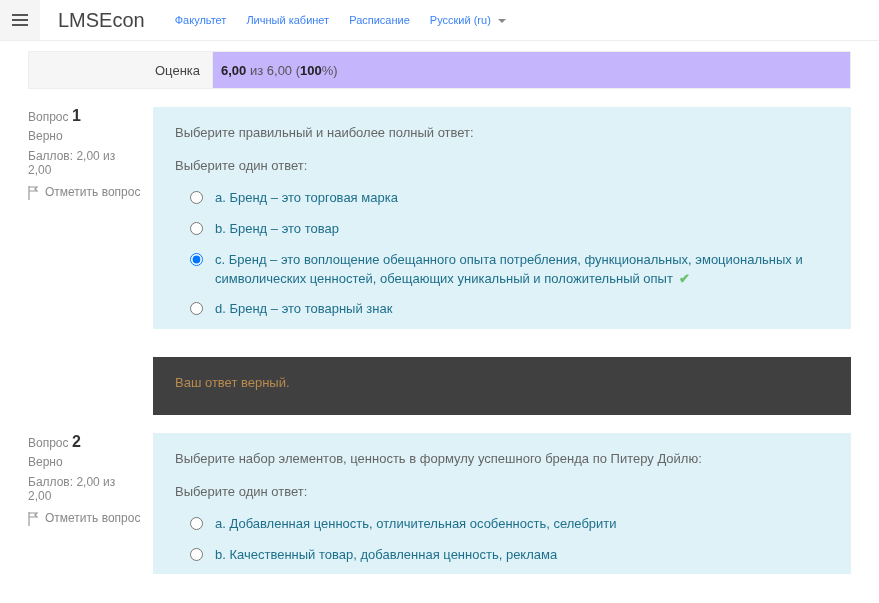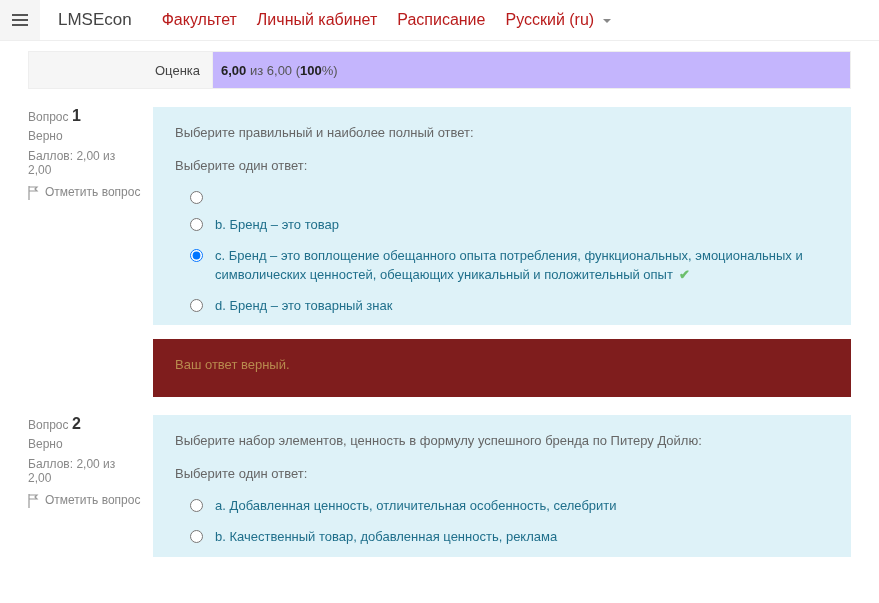--- a/index.html
+++ b/index.html
@@ -3,22 +3,22 @@
 <meta charset="utf-8">
 <style>
 html,body{margin:0;padding:0;font-family:"Segoe UI","Helvetica Neue",Arial,sans-serif;font-size:13px;color:#555;background:#fff}
 body{width:879px}
 
 .topbar{height:40px;display:flex;align-items:center;border-bottom:1px solid #eee}
 .burger-box{width:40px;height:40px;display:flex;align-items:center;justify-content:center;background:#f5f5f5;margin-right:8px}
 .burger{width:16px;height:2px;background:#555;position:relative}
 .burger::before,.burger::after{content:"";position:absolute;width:16px;height:2px;background:#555;left:0}
 .burger::before{top:-5px}.burger::after{top:5px}
-.brand{font-size:17px;color:#444;padding:0 20px 0 10px}
-.navlink{color:#b91c1c;padding:0 10px;cursor:pointer;font-size:16px}
+.brand{font-size:20px;color:#444;padding:0 20px 0 10px}
+.navlink{color:#3b82f6;padding:0 10px;cursor:pointer;font-size:11px}
 .caret{display:inline-block;margin-left:4px;width:0;height:0;border-left:4px solid transparent;border-right:4px solid transparent;border-top:4px solid #888;vertical-align:middle}
 
 .grade-row{display:flex;justify-content:flex-end;align-items:center;background:#f6f6f6;border:1px solid #eee;margin:10px 28px 0 28px;height:36px}
 .grade-lbl{font-weight:normal;margin-right:12px;color:#444}
 .grade-val{background:#c4b5fd;flex:1;height:100%;display:flex;align-items:center;padding-left:8px;border-left:1px solid #eee;color:#555}
 .grade-val b{color:#222}
 .grade-left-pad{width:126px}
 
 .question{margin:18px 28px 0;display:flex}
 .qside{width:113px;font-size:12px;color:#888}
@@ -28,21 +28,21 @@
 .flag{display:flex;align-items:flex-start;color:#888;cursor:pointer;margin-top:8px}
 .flag-icon{width:12px;height:14px;margin-right:5px;flex-shrink:0;margin-top:1px}
 .qbody{flex:1;margin-left:12px}
 .qcontent{background:#def2f8;padding:18px 22px 4px}
 .qprompt{color:#666;margin-bottom:18px}
 .qinstr{color:#666;margin-bottom:10px}
 .opt{display:flex;align-items:flex-start;padding:6px 0 6px 10px;color:#1f6f8b}
 .opt input{margin-top:2px;margin-right:12px;flex-shrink:0}
 .opt-label{line-height:1.45}
 .check{color:#6cbf6c;margin-left:6px;font-weight:bold}
-.feedback{background:#7f1d1d;padding:16px 22px;margin-top:14px;color:#b88a4e;line-height:1.5}
+.feedback{background:#404040;padding:16px 22px;margin-top:28px;color:#b88a4e;line-height:1.5}
 .feedback .fb-line{margin-bottom:6px}
 </style>
 </head>
 <body>
 
 <div class="topbar">
   <div class="burger-box">
     <div class="burger"></div>
   </div>
   <div class="brand">LMSEcon</div>
@@ -78,20 +78,21 @@
         </svg>
       <span>Отметить вопрос</span>
     </div>
   </div>
   <div class="qbody">
     <div class="qcontent">
       <div class="qprompt">Выберите правильный и наиболее полный ответ:</div>
       <div class="qinstr">Выберите один ответ:</div>
       <label class="opt">
         <input type="radio" name="q1" style="">
+        <span class="opt-label">a. Бренд – это торговая марка</span>
       </label>
       <label class="opt">
         <input type="radio" name="q1" style="">
         <span class="opt-label">b. Бренд – это товар</span>
       </label>
       <label class="opt">
         <input type="radio" name="q1" checked="" style="">
         <span class="opt-label">
           <span>c. Бренд – это воплощение обещанного опыта потребления, функциональных, эмоциональных и символических ценностей, обещающих уникальный и положительный опыт</span><span class="check">✔</span>
         </span>

